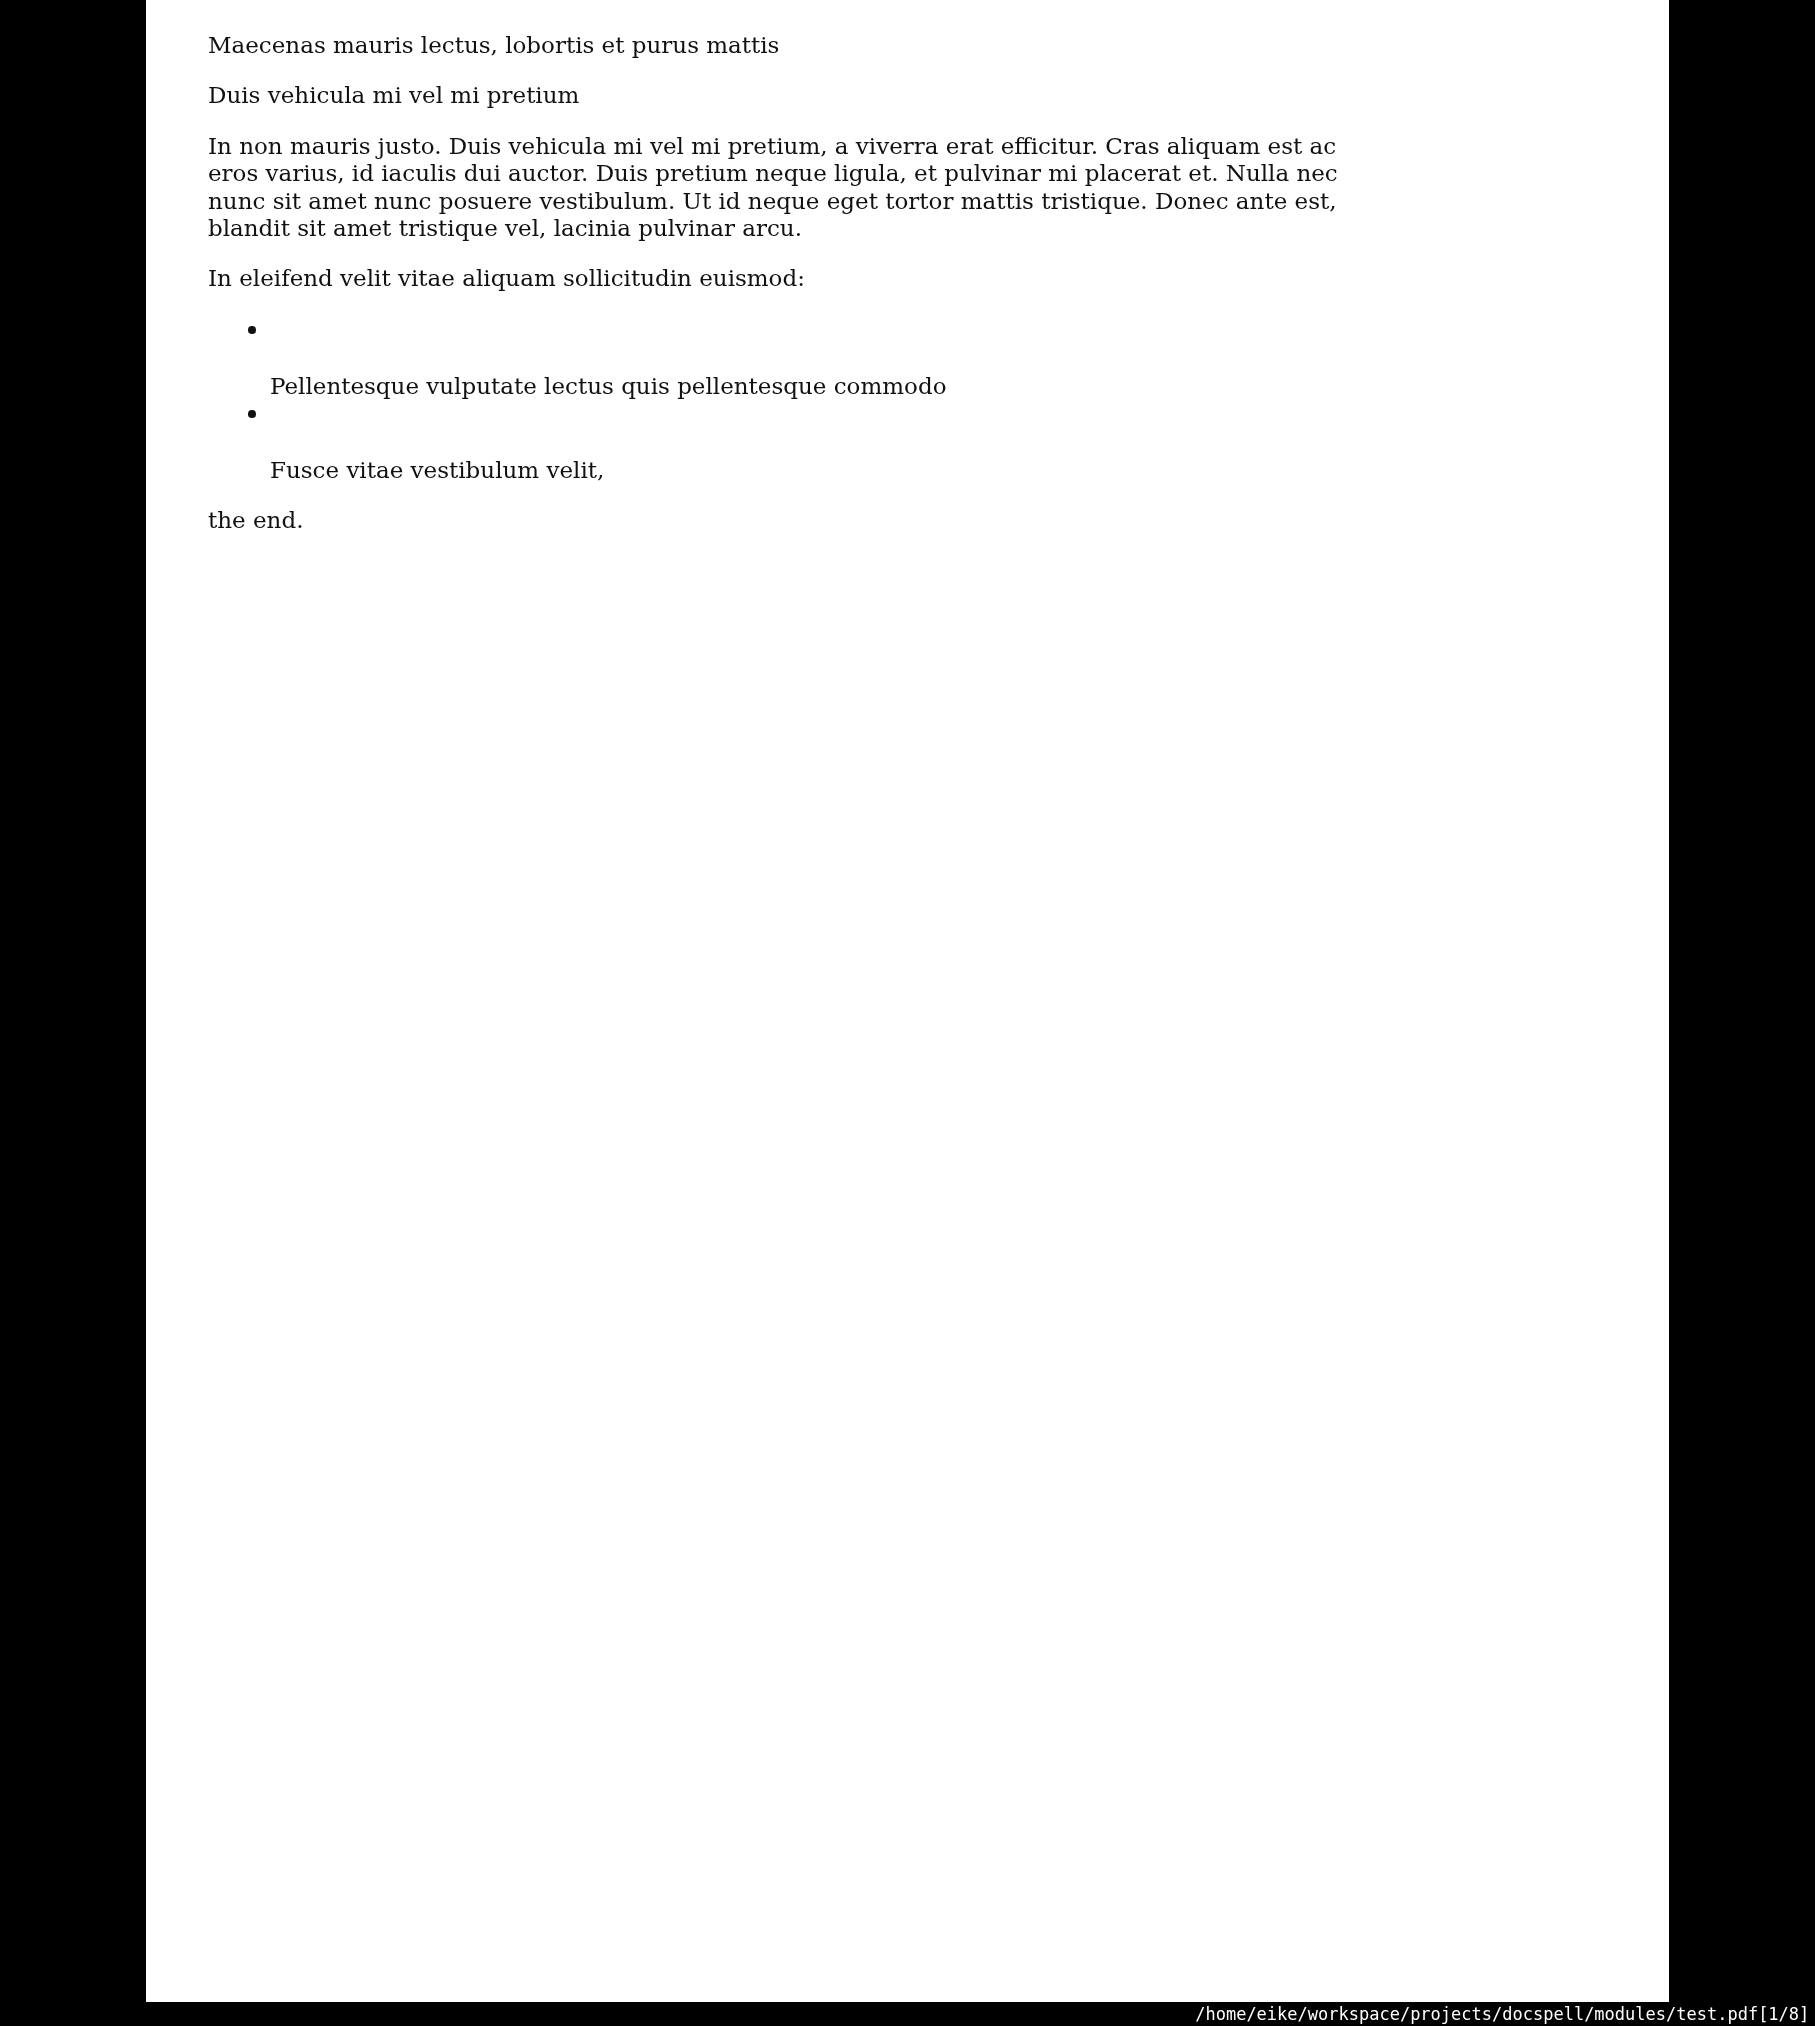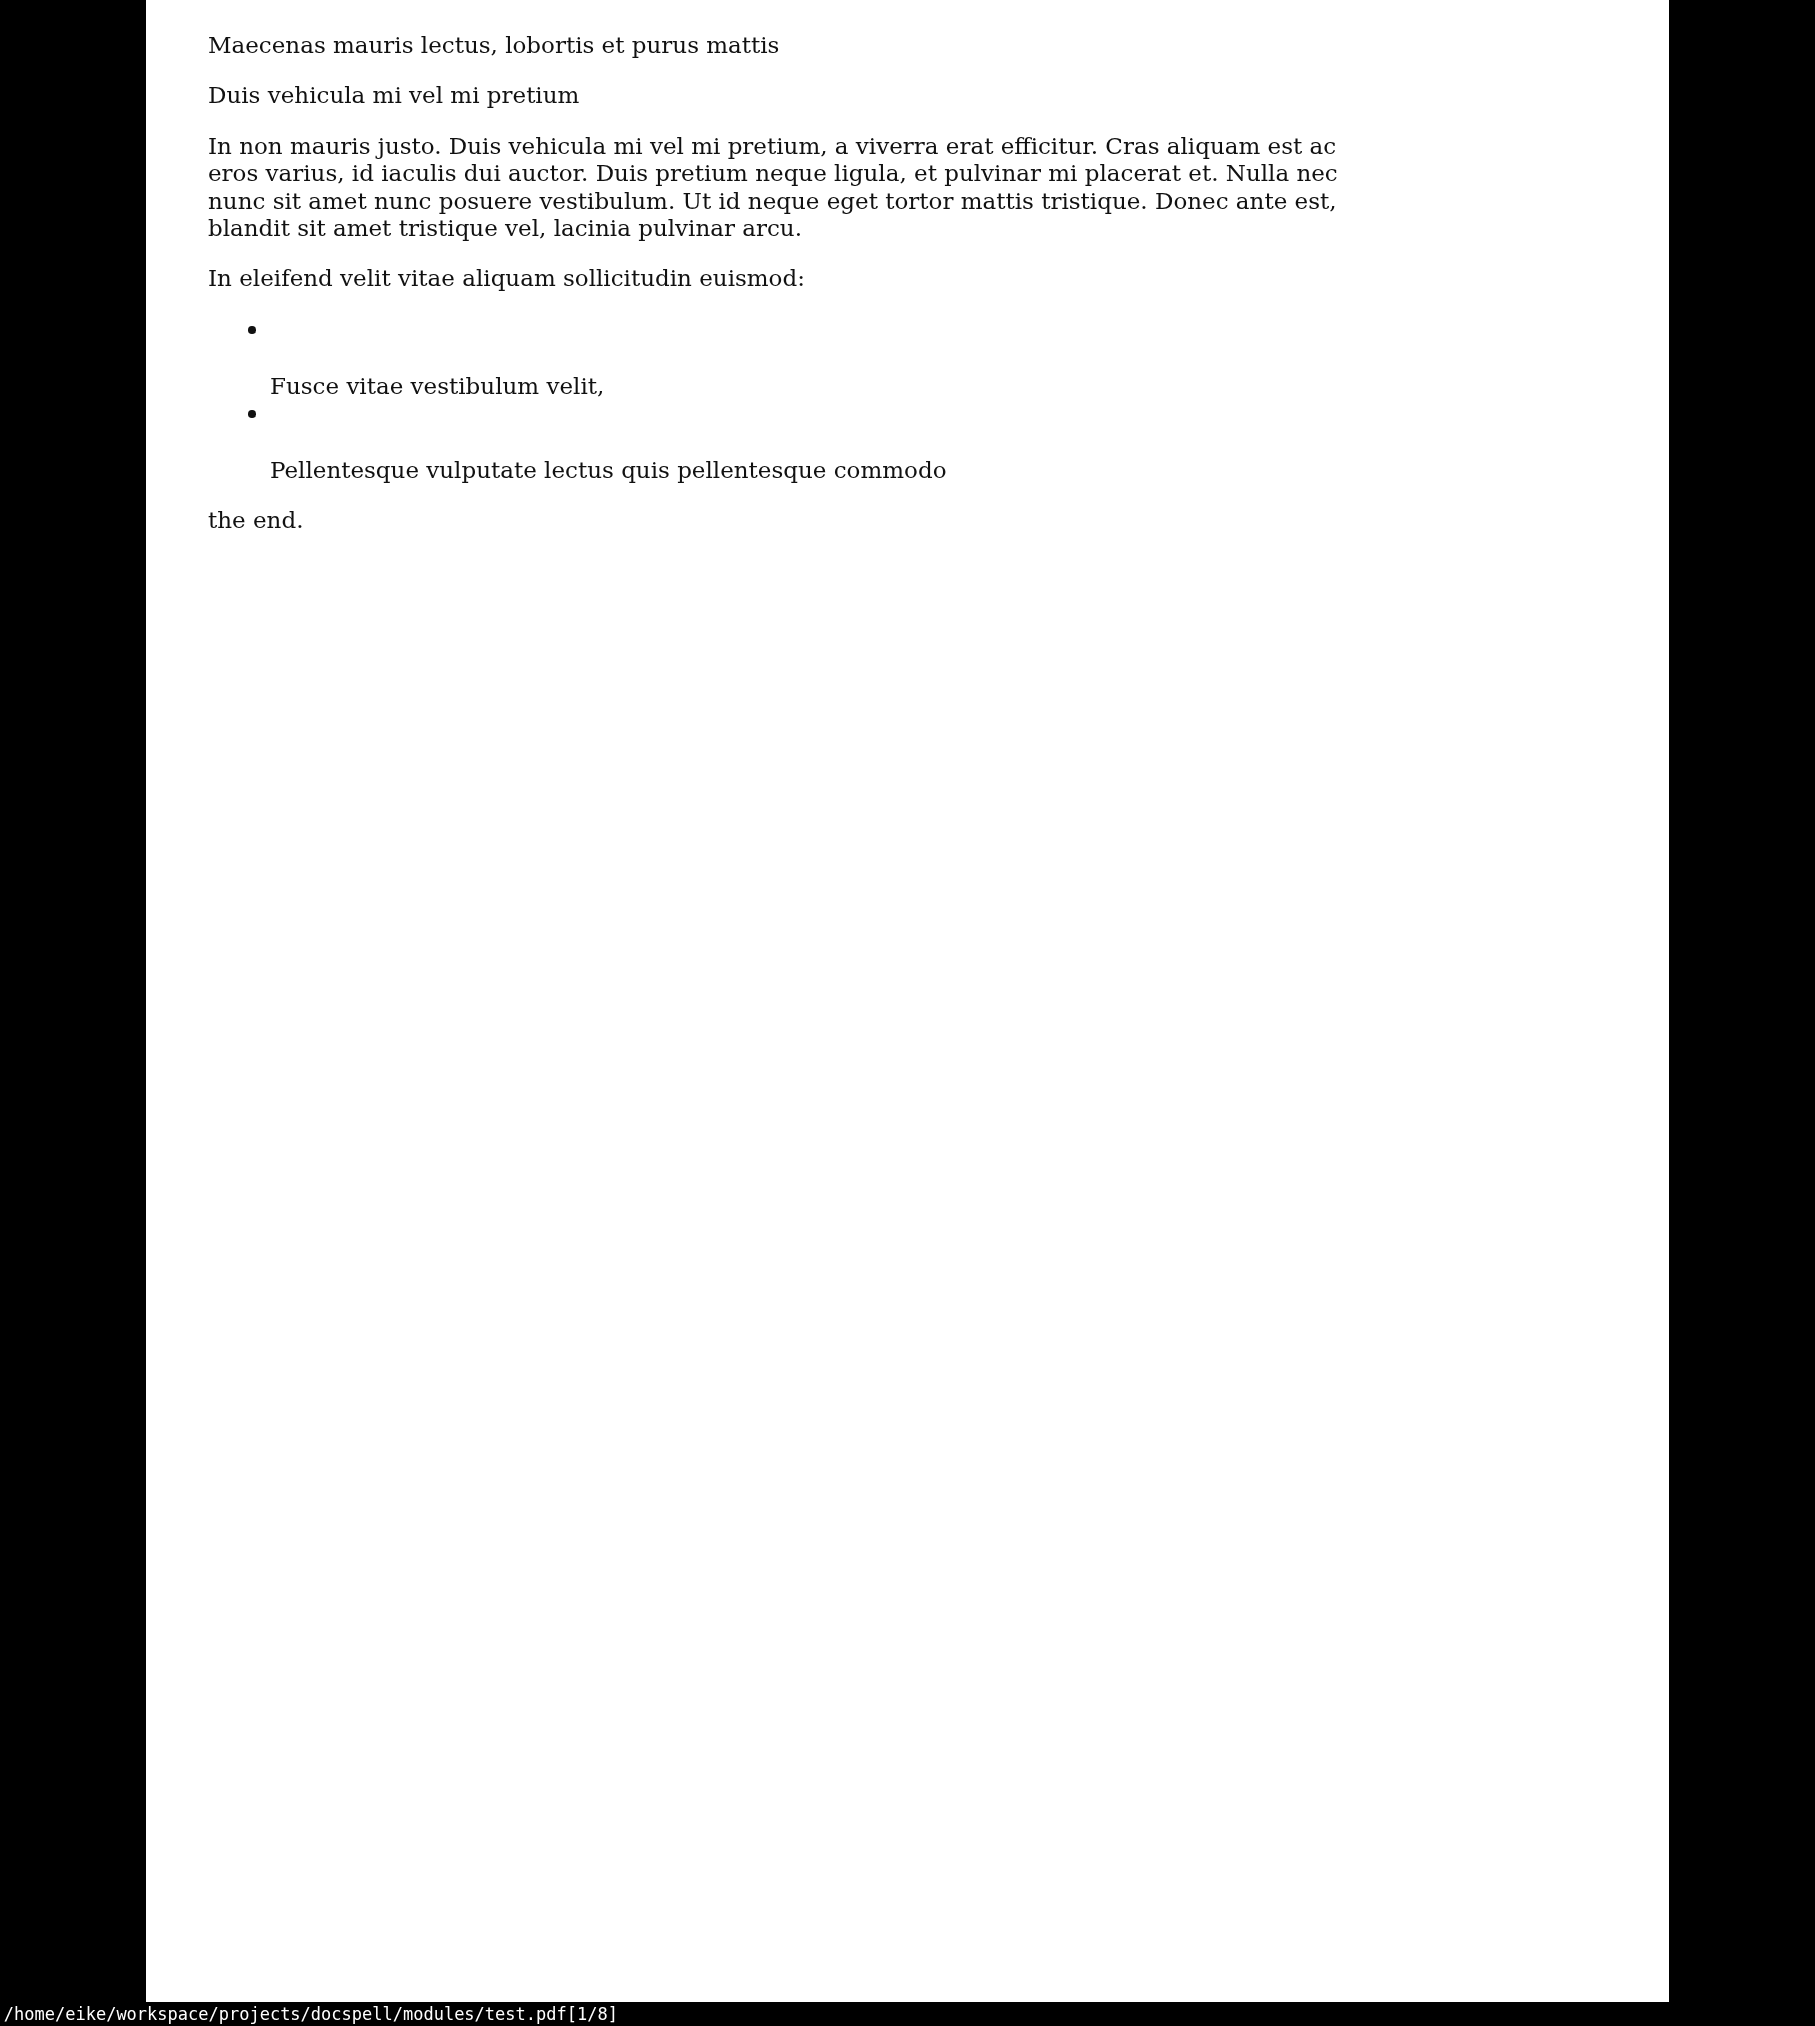--- a/index.html
+++ b/index.html
@@ -59,45 +59,45 @@
     top: 2002px;
     width: 100%;
     height: 24.6px;
     box-sizing: border-box;
     background: #000000;
     color: #ffffff;
     font-family: "DejaVu Sans Mono", monospace;
     font-size: 17px;
     line-height: 24.6px;
     display: flex;
-    justify-content: flex-start;
+    justify-content: flex-end;
     align-items: center;
     padding: 0 5.7px 0 3.8px;
   }
 </style>
 </head>
 <body>
 
 <div class="page">
   <div class="content">
     <p>Maecenas mauris lectus, lobortis et purus mattis</p>
     <p>Duis vehicula mi vel mi pretium</p>
     <p>In non mauris justo. Duis vehicula mi vel mi pretium, a viverra erat efficitur. Cras aliquam est ac
 eros varius, id iaculis dui auctor. Duis pretium neque ligula, et pulvinar mi placerat et. Nulla nec
 nunc sit amet nunc posuere vestibulum. Ut id neque eget tortor mattis tristique. Donec ante est,
 blandit sit amet tristique vel, lacinia pulvinar arcu.</p>
     <p>In eleifend velit vitae aliquam sollicitudin euismod:</p>
     <ul class="bullet-list">
       <li>
         <span class="bullet-dot"></span>
-        <span>Fusce vitae vestibulum velit,</span>
+        <span>Pellentesque vulputate lectus quis pellentesque commodo</span>
       </li>
       <li>
         <span class="bullet-dot"></span>
-        <span>Pellentesque vulputate lectus quis pellentesque commodo</span>
+        <span>Fusce vitae vestibulum velit,</span>
       </li>
     </ul>
     <p>the end.</p>
   </div>
 </div>
 
 <div class="statusbar">
   <span>/home/eike/workspace/projects/docspell/modules/test.pdf</span>
   <span>[1/8]</span>
 </div>

